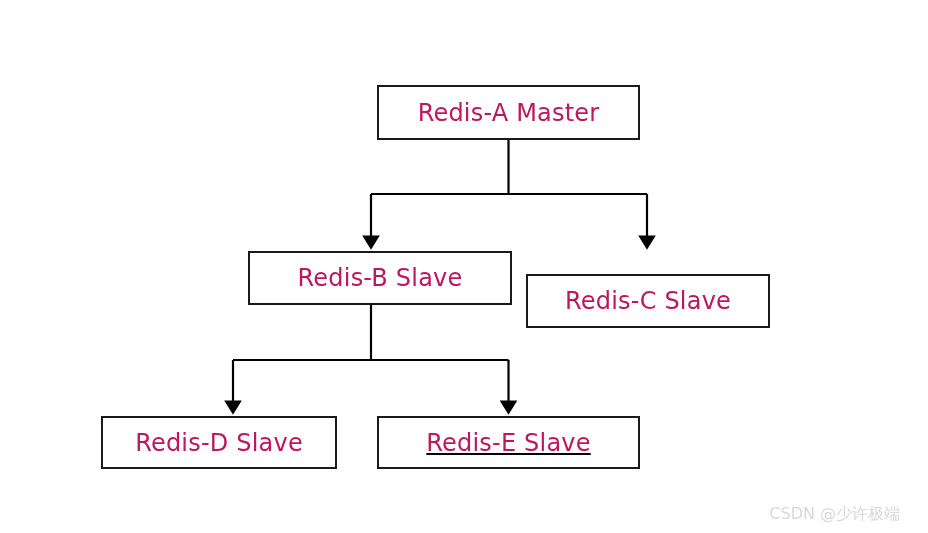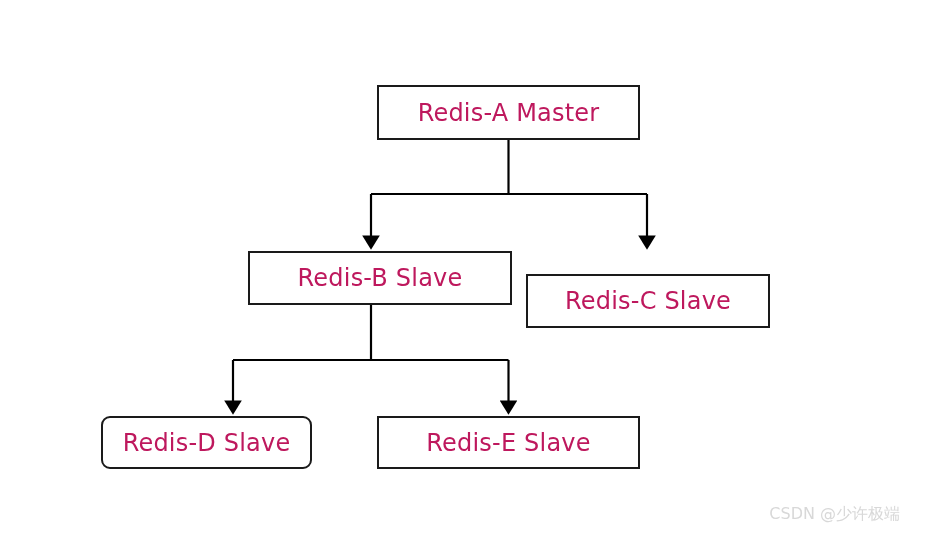--- a/index.html
+++ b/index.html
@@ -83,23 +83,23 @@
   </div>
 
   <div class="node-box" style="left:239px; top:251px; width:264px; height:54px;margin-left:9px;">
     <span class="node-label">Redis-B Slave</span>
   </div>
 
   <div class="node-box" style="left:526px; top:251px; width:244px; height:54px;margin-top:23px;">
     <span class="node-label">Redis-C Slave</span>
   </div>
 
-  <div class="node-box" style="left:101px; top:416px; width:211px; height:53px;border-radius:9px;">
+  <div class="node-box" style="left:101px; top:416px; width:236px; height:53px;">
     <span class="node-label">Redis-D Slave</span>
   </div>
 
-  <div class="node-box" style="left:377px; top:416px; width:263px; height:53px;">
+  <div class="node-box" style="left:377px; top:416px; width:263px; height:53px;text-decoration:underline;">
     <span class="node-label">Redis-E Slave</span>
   </div>
 
   <div id="watermark">CSDN @少许极端</div>
 
 </div>
 
 </body></html>

